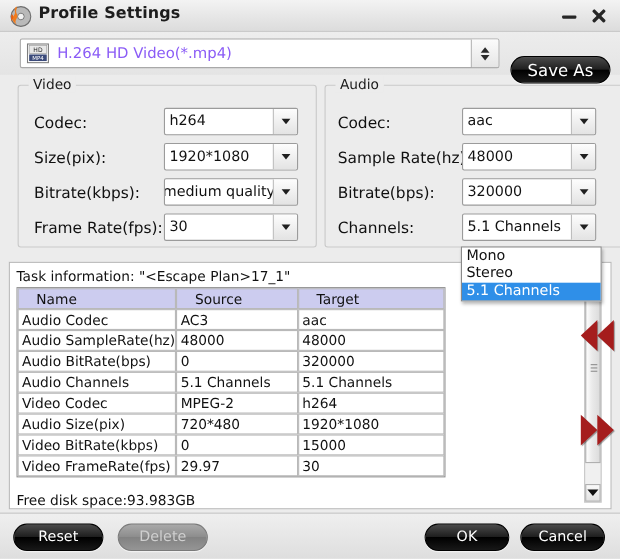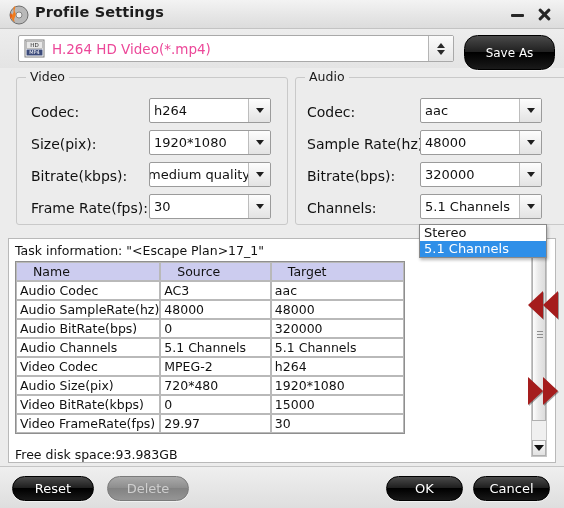--- a/index.html
+++ b/index.html
@@ -54,44 +54,44 @@
   #profile-combo {
     position: absolute; left: 18px; top: 6px; width: 436px; height: 27px;
     background: #fff; border: 1px solid #a9a9a9;
     border-radius: 2px;
     display: flex; align-items: center;
   }
   #mp4-icon {
     width: 21px; height: 19px; margin-left: 5px; position: relative; flex: 0 0 auto;
   }
   #profile-label {
-    margin-left: 7px; font-size: 13.5px; color: #ec4899;
+    margin-left: 7px; font-size: 13.5px; color: #8b5cf6;
     white-space: nowrap; overflow: hidden;
   }
   #profile-spin {
     position: absolute; right: 0; top: 0; width: 25px; height: 25px;
     background: linear-gradient(to bottom,#fbfbfb,#e6e6e6);
     border-left: 1px solid #b5b5b5;
     display: flex; flex-direction: column; align-items: center; justify-content: center;
   }
   .tri-up {
     width: 0; height: 0; border-left: 4.5px solid transparent;
     border-right: 4.5px solid transparent; border-bottom: 5px solid #2a2a2a;
     margin-bottom: 2px;
   }
   .tri-dn {
     width: 0; height: 0; border-left: 4.5px solid transparent;
     border-right: 4.5px solid transparent; border-top: 5px solid #2a2a2a;
   }
   #save-as {
-    position: absolute; left: 464px; top: 6px; width: 91px; height: 35px;
+    position: absolute; left: 464px; top: 22px; width: 91px; height: 25px;
     border-radius: 13.5px;
     background: linear-gradient(to bottom,#4a4a4a 0%,#202020 48%,#000 50%,#1a1a1a 100%);
     border: 1px solid #000;
-    color: #fff; font-size: 12px;
+    color: #fff; font-size: 15px;
     display: flex; align-items: center; justify-content: center;
     cursor: default;
     box-shadow: 0 1px 0 rgba(255,255,255,.6);
   }
 
   
   .groupbox {
     position: absolute;
     border: 1px solid #c9c9c9; border-radius: 3px;
     background: transparent;
@@ -338,20 +338,21 @@
   <div class="field-label" style="left:11px; top:122px;">Channels:</div>
   <div class="combo" style="left:124px; top:116px; width:122px;">
     <span class="val">5.1 Channels</span>
     <span class="arrow-btn">
         <i class="tri-dn"></i>
       </span>
   </div>
 </div>
 
 <div id="chan-list">
+  <div class="chan-opt">Mono</div>
   <div class="chan-opt">Stereo</div>
   <div class="chan-opt sel">5.1 Channels</div>
 </div>
 
 <div id="task-panel">
   <div id="task-title">Task information: "&lt;Escape Plan&gt;17_1"</div>
 
   <table id="info-table">
     <tbody>
         <tr class="hdr">

